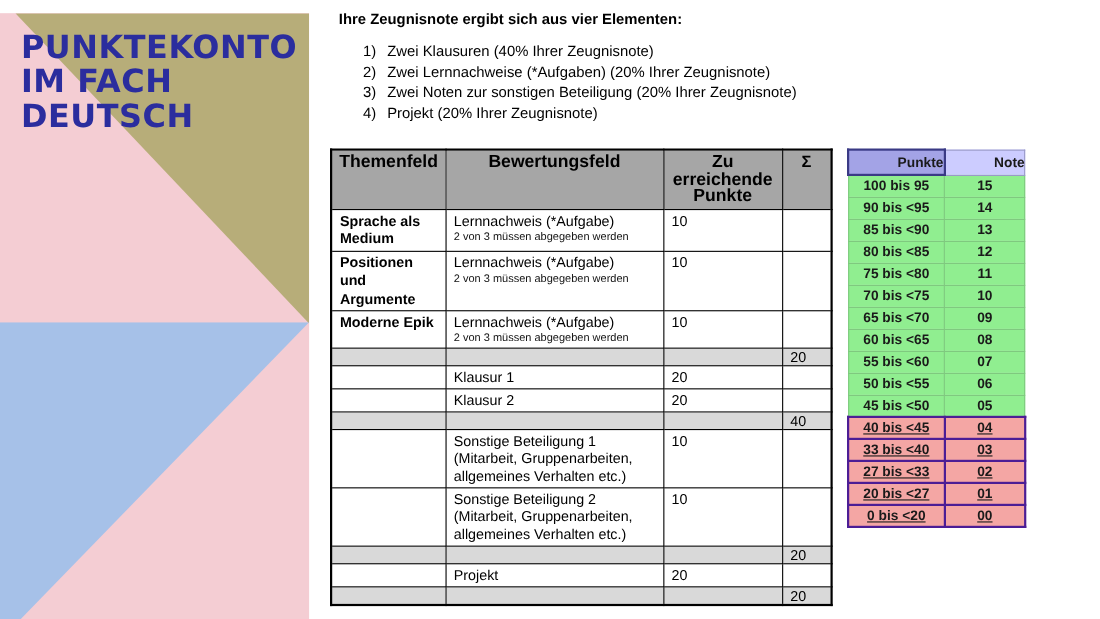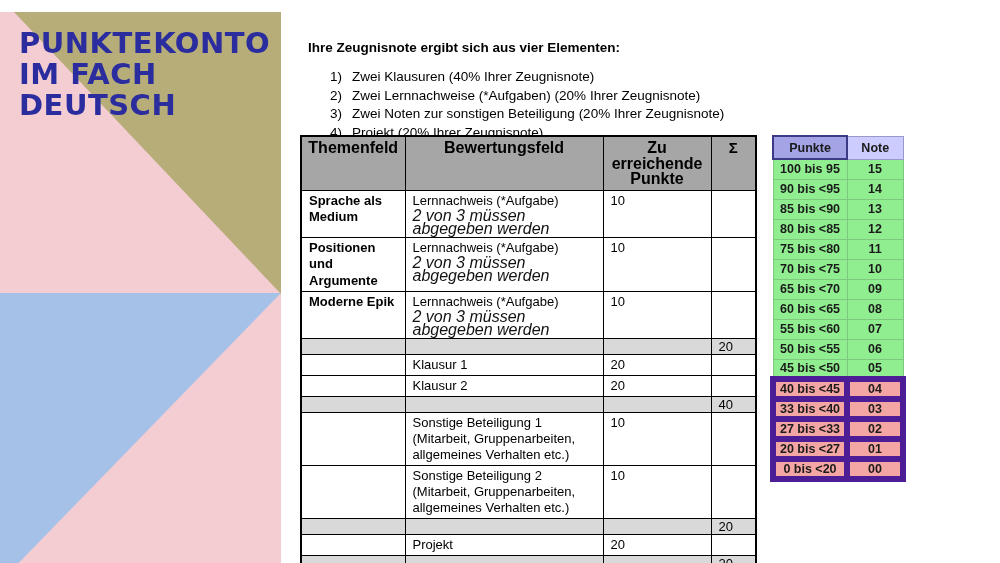--- a/index.html
+++ b/index.html
@@ -27,21 +27,21 @@
   .slide-title {
     position:absolute; left:19px; top:16px;
     font-family:"DejaVu Sans", sans-serif;
     font-weight:bold; font-size:29px; line-height:31px;
     letter-spacing:0.5px; color:var(--title-blue, #2b2d9e);
   }
   .slide-title span { display:block; }
 
   
   .intro { position:absolute; left:308px; top:10px; width:480px; }
-  .intro-heading { font-size:13.5px; font-weight:bold; line-height:16px;margin-top:30px; }
+  .intro-heading { font-size:13.5px; font-weight:bold; line-height:16px; }
   .intro-list { list-style:none; margin-top:12px; }
   .intro-list li { display:flex; font-size:13.5px; line-height:18.5px; }
   .intro-list .num { width:22px; margin-left:22px; flex:none; }
 
   
   .points-table {
     position:absolute; left:300px; top:135px;
     border-collapse:collapse; table-layout:fixed;
     font-size:13px; border:2px solid #000;
   }
@@ -55,34 +55,34 @@
   }
   .points-table th.sigma-h { font-size:15px; }
   .row-header   { height:33px; }
   .row-item     { height:19px; }
   .row-big      { height:52px; }
   .row-projekt  { height:21px; }
   .row-subtotal { height:16px; }
   .row-subtotal td { background:var(--table-subtotal-gray, #d9d9d9); padding:0 7px; line-height:15px; }
   .theme-cell { font-weight:bold; line-height:16.5px; }
   .bew-main { line-height:16px; }
-  .sub-note { font-size:16px; line-height:13px; color:#111;font-style:italic; }
+  .sub-note { font-size:10px; line-height:13px; color:#111; }
 
   
   .grade-table {
     position:absolute; left:770px; top:135px;
     border-collapse:collapse; table-layout:fixed;
     font-size:12.5px; font-weight:bold; text-align:center; color:#1a1a1a;
   }
-  .grade-table th { height:23px; vertical-align:middle; }
+  .grade-table th { height:23px; vertical-align:middle;padding-left:44px; }
   .grade-table td { height:20px; vertical-align:middle; }
   .gh-punkte { background:var(--grade-header-punkte, #a3a3e6); border:2px solid #3a3a85; }
   .gh-note   { background:var(--grade-header-note, #ccccff); border:1px solid #9a9ac8; }
   tr.pass td { background:var(--grade-green, #90ee90); border:1px solid #7fc97f; }
-  tr.fail td { background:var(--grade-red, #f4a6a4); border:6px solid #4c1d95; }
+  tr.fail td { background:var(--grade-red, #f4a6a4); border:2px solid #4c1d95;text-decoration:underline; }
 </style>
 </head>
 <body>
 
 <div class="left-panel">
   <div class="tri tri-khaki"></div>
   <div class="tri tri-blue"></div>
   <h1 class="slide-title">
     <span>PUNKTEKONTO</span>
     <span>IM FACH</span>

